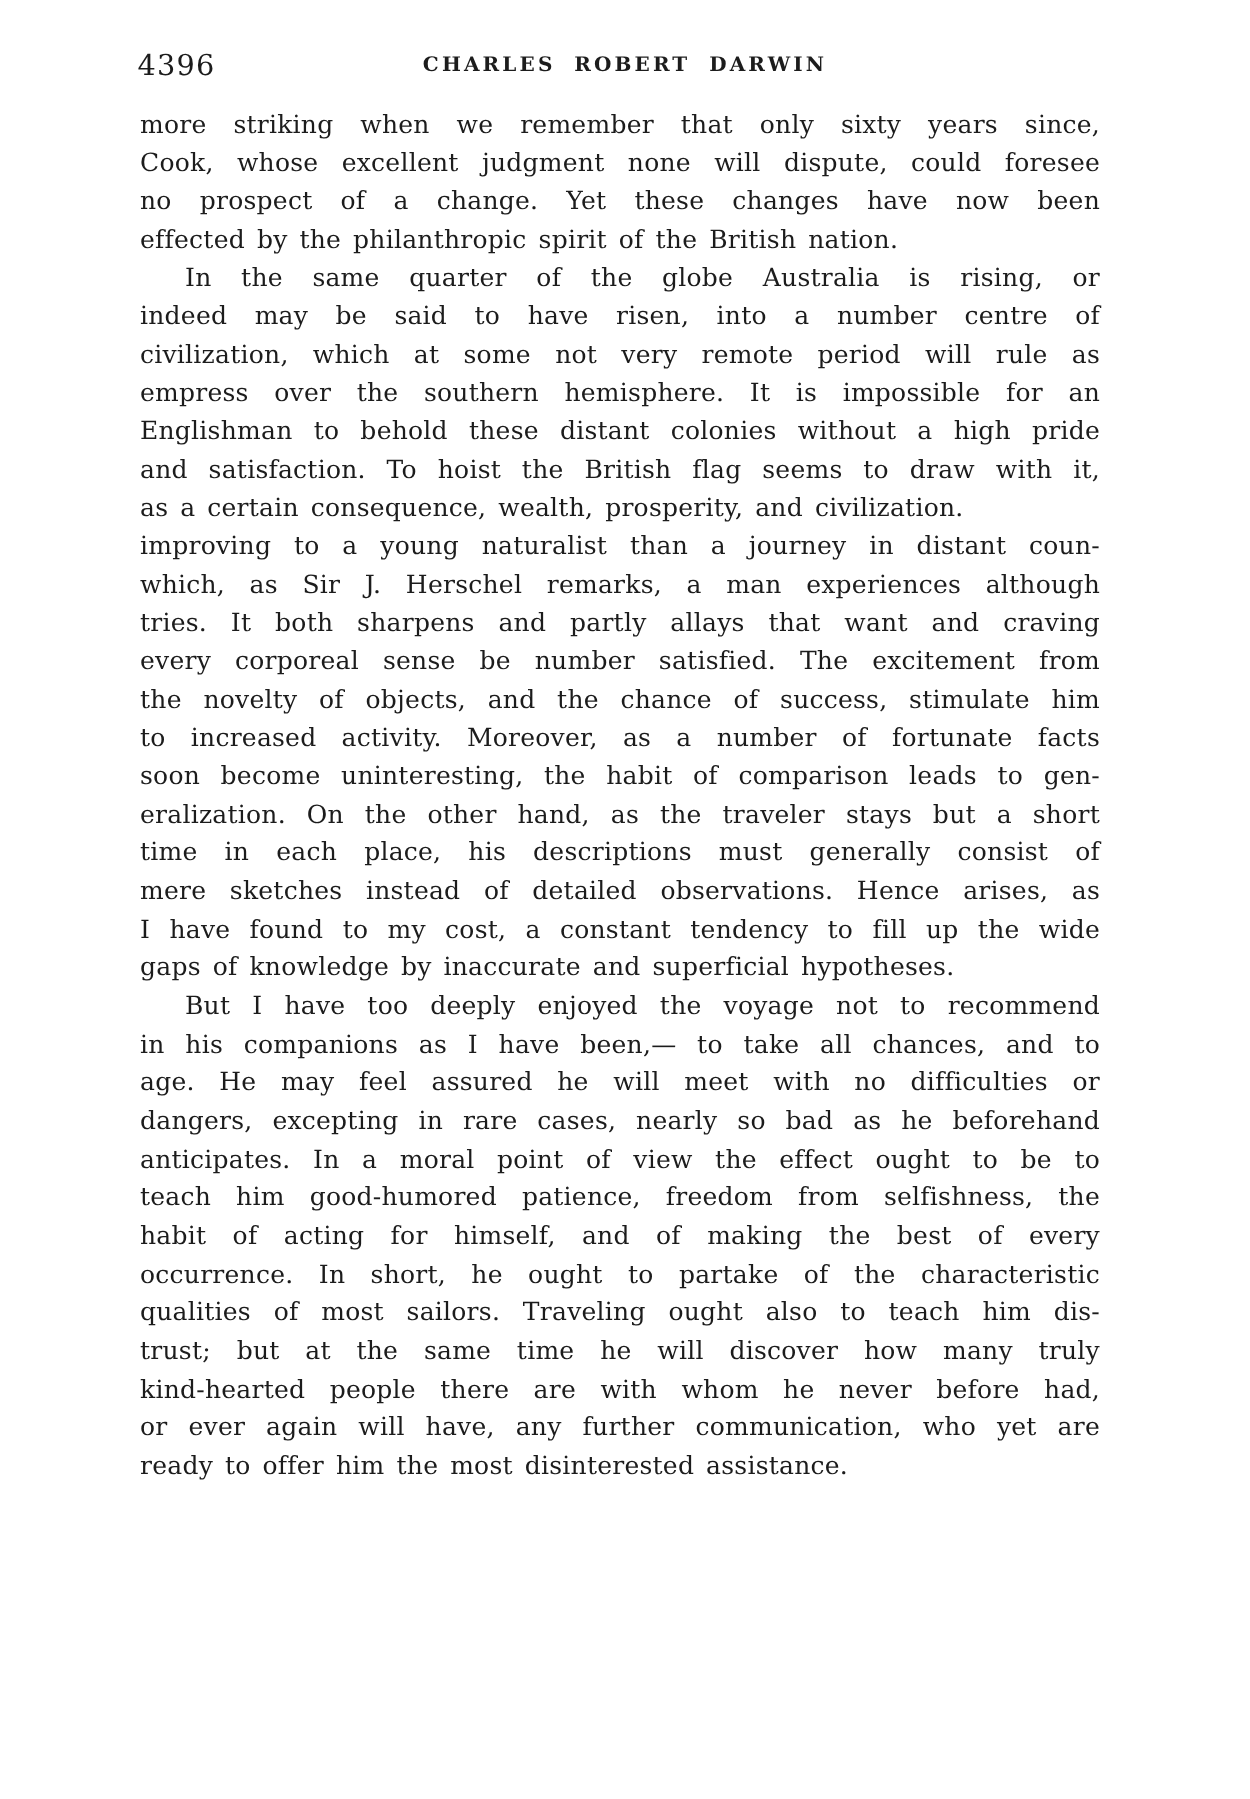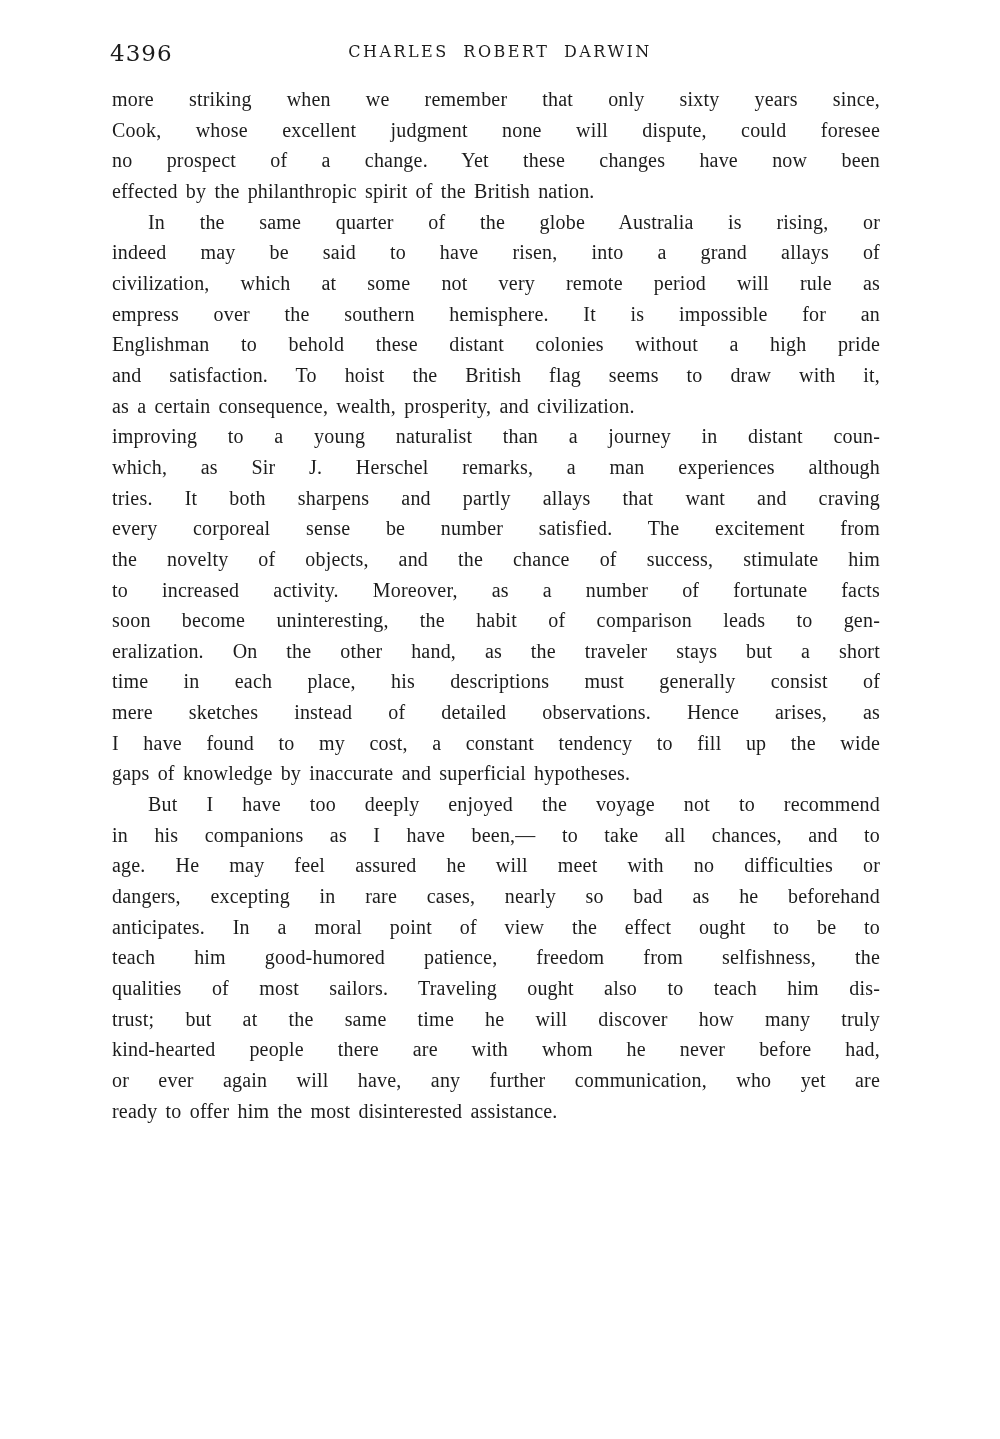--- a/index.html
+++ b/index.html
@@ -31,33 +31,32 @@
     letter-spacing: 1px;
   }
   .running-title {
     position: absolute;
     left: 0;
     top: 42px;
     width: 100%;
     margin: 0;
     text-align: center;
     font-size: 16px;
-    font-weight: normal;
+    font-weight: bold;
     letter-spacing: 2.5px;
     word-spacing: 7px;
   }
   .text-block {
     position: absolute;
     left: 112px;
     top: 84px;
     width: 768px;
   }
   .paragraph {
     margin: 0;
-    font-family: Liberation Serif, serif;
   }
   .text-line {
     font-size: 20px;
     line-height: 30.66px;
     letter-spacing: 0.2px;
     text-align: justify;
     text-align-last: justify;
     white-space: normal;
   }
   .text-line.last {
@@ -79,21 +78,21 @@
 
   <main class="text-block">
       <div class="paragraph">
         <div class="text-line">more striking when we remember that only sixty years since,</div>
         <div class="text-line">Cook, whose excellent judgment none will dispute, could foresee</div>
         <div class="text-line">no prospect of a change.  Yet these changes have now been</div>
         <div class="text-line last">effected by the philanthropic spirit of the British nation.</div>
       </div>
       <div class="paragraph">
         <div class="text-line indent">In the same quarter of the globe Australia is rising, or</div>
-        <div class="text-line">indeed may be said to have risen, into a grand allays of</div>
+        <div class="text-line">indeed may be said to have risen, into a number centre of</div>
         <div class="text-line">civilization, which at some not very remote period will rule as</div>
         <div class="text-line">empress over the southern hemisphere.  It is impossible for an</div>
         <div class="text-line">Englishman to behold these distant colonies without a high pride</div>
         <div class="text-line">and satisfaction.  To hoist the British flag seems to draw with it,</div>
         <div class="text-line last">as a certain consequence, wealth, prosperity, and civilization.</div>
       </div>
       <div class="paragraph">
         <div class="text-line">improving to a young naturalist than a journey in distant coun-</div>
         <div class="text-line">which, as Sir J. Herschel remarks, a man experiences although</div>
         <div class="text-line">tries.  It both sharpens and partly allays that want and craving</div>
@@ -107,20 +106,22 @@
         <div class="text-line">I have found to my cost, a constant tendency to fill up the wide</div>
         <div class="text-line last">gaps of knowledge by inaccurate and superficial hypotheses.</div>
       </div>
       <div class="paragraph">
         <div class="text-line indent">But I have too deeply enjoyed the voyage not to recommend</div>
         <div class="text-line">in his companions as I have been,— to take all chances, and to</div>
         <div class="text-line">age.  He may feel assured he will meet with no difficulties or</div>
         <div class="text-line">dangers, excepting in rare cases, nearly so bad as he beforehand</div>
         <div class="text-line">anticipates.  In a moral point of view the effect ought to be to</div>
         <div class="text-line">teach him good-humored patience, freedom from selfishness, the</div>
+        <div class="text-line">habit of acting for himself, and of making the best of every</div>
+        <div class="text-line">occurrence.  In short, he ought to partake of the characteristic</div>
         <div class="text-line">qualities of most sailors.  Traveling ought also to teach him dis-</div>
         <div class="text-line">trust; but at the same time he will discover how many truly</div>
         <div class="text-line">kind-hearted people there are with whom he never before had,</div>
         <div class="text-line">or ever again will have, any further communication, who yet are</div>
         <div class="text-line last">ready to offer him the most disinterested assistance.</div>
       </div>
     </main>
 </div>
 
 </body></html>

